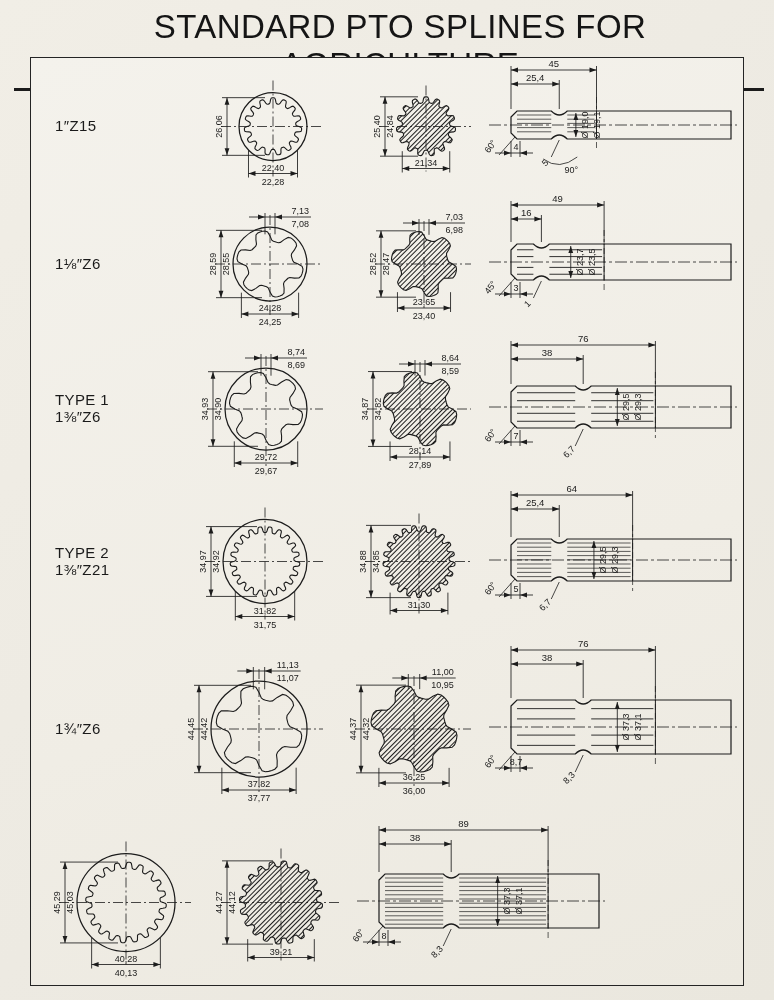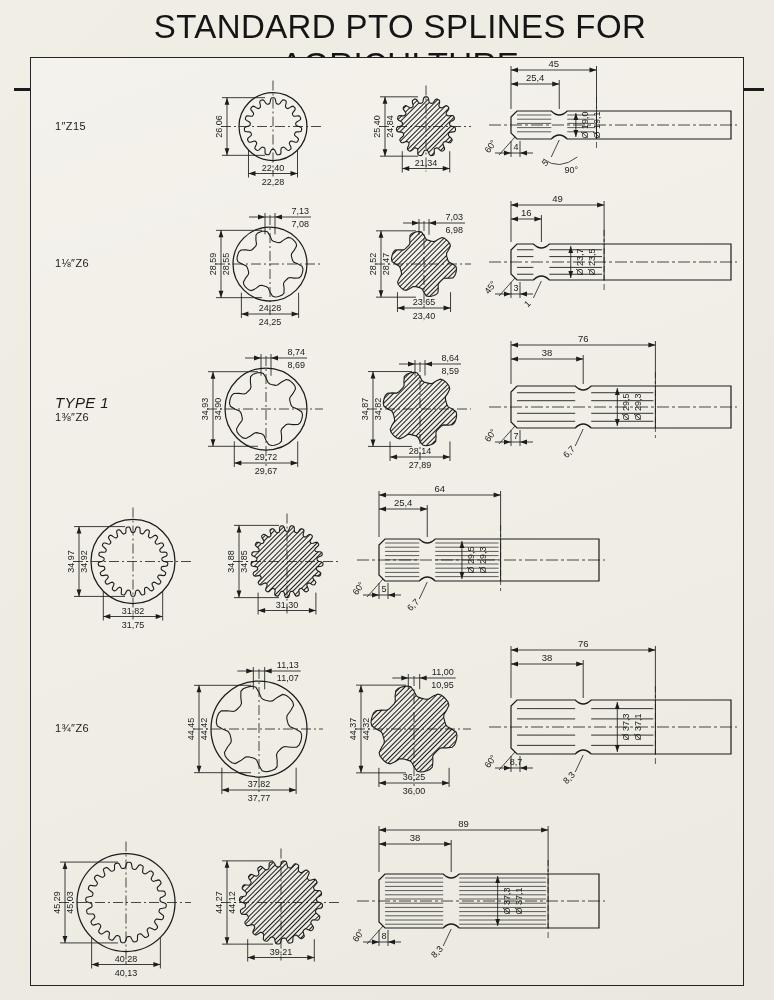--- a/index.html
+++ b/index.html
@@ -3,22 +3,22 @@
 <meta charset="utf-8">
 <style>
   html,body{margin:0;padding:0;background:#d8d5cd;font-family:"Liberation Sans",sans-serif;}
   .page{position:relative;width:774px;height:1000px;background:linear-gradient(135deg,#f1eee6 0%,#edeae2 55%,#eae7de 100%);overflow:hidden;}
   .titlebar{position:absolute;top:8px;left:14px;right:10px;}
   .title-text{display:block;font-size:33px;font-weight:normal;color:#151515;letter-spacing:.4px;padding-left:22px;font-family:"Liberation Sans",sans-serif;text-align:center;}
   .title-rule{margin-top:4px;height:3px;background:#1b1b1b;}
   .frame{position:absolute;top:57px;left:30px;width:714px;height:929px;border:1.6px solid #242424;background:linear-gradient(160deg,#f4f2ec 0%,#f0ede5 60%,#ece9e0 100%);box-sizing:border-box;}
   .row{display:flex;align-items:center;}
   .row-label{width:116px;padding-left:24px;color:#1a1a1a;}
-  .type-line{font-size:15px;letter-spacing:.4px;font-style:italic;}
-  .size-line{font-size:11px;letter-spacing:.4px;}
+  .type-line{font-size:15px;letter-spacing:.4px;}
+  .size-line{font-size:15px;letter-spacing:.4px;}
   .svg-holder{flex:0 0 auto;}
   svg text{font-family:"Liberation Sans",sans-serif;}
 </style>
 </head>
 <body>
 
 <div class="page">
   <div class="titlebar">
     <span class="title-text">STANDARD PTO SPLINES FOR AGRICULTURE</span>
     <div class="title-rule"></div>
@@ -316,20 +316,24 @@
             <text x="90.2" y="121" font-size="9" fill="#1c1c1c" text-anchor="middle" transform="rotate(-45 90.2 121)">6,7</text>
             <line x1="30" y1="97" x2="30" y2="113" stroke="#1c1c1c" stroke-width="0.85"></line>
             <line x1="39" y1="97" x2="39" y2="113" stroke="#1c1c1c" stroke-width="0.85"></line>
             <line x1="14" y1="109" x2="52" y2="109" stroke="#1c1c1c" stroke-width="0.85"></line>
             <path d="M30,109 l-7,-2.4 l0,4.8 Z" fill="#1c1c1c"></path>
             <path d="M39,109 l7,-2.4 l0,4.8 Z" fill="#1c1c1c"></path>
             <text x="35" y="106" font-size="9" fill="#1c1c1c" text-anchor="middle">7</text>
           </svg></div>
       </div>
       <div class="row" style="height: 155px;">
+        <div class="row-label">
+          <div class="type-line">TYPE 2</div>
+          <div class="size-line">1⅜″Z21</div>
+        </div>
         <div class="svg-holder"><svg width="170" height="151">
             <line x1="42" y1="78.5" x2="160" y2="78.5" stroke="#1c1c1c" stroke-width="0.8" stroke-dasharray="10 3 2 3"></line>
             <line x1="102" y1="24.5" x2="102" y2="136.5" stroke="#1c1c1c" stroke-width="0.8" stroke-dasharray="10 3 2 3"></line>
             <circle cx="102" cy="78.5" r="42" fill="none" stroke="#1c1c1c" stroke-width="1.25"></circle>
             <path d="M102.0,49.5L102.6,49.5L103.3,49.2L104.0,48.0L104.8,45.3L105.7,44.1L106.5,44.0L107.2,44.0L107.9,44.2L108.6,44.6L109.1,46.0L109.1,48.8L109.4,50.2L110.0,50.6L110.5,50.8L111.1,50.9L111.8,50.9L112.9,49.9L114.5,47.7L115.6,46.8L116.4,46.8L117.1,47.1L117.8,47.5L118.3,48.0L118.3,49.5L117.6,52.2L117.4,53.6L117.8,54.2L118.3,54.5L118.9,54.9L119.5,55.0L120.8,54.4L123.0,52.7L124.4,52.2L125.1,52.5L125.7,53.0L126.2,53.5L126.6,54.2L126.2,55.6L124.6,58.0L124.1,59.3L124.3,59.9L124.7,60.4L125.1,60.9L125.7,61.2L127.1,61.0L129.7,60.0L131.2,60.0L131.8,60.5L132.2,61.1L132.5,61.7L132.6,62.5L131.8,63.7L129.7,65.5L128.8,66.6L128.8,67.3L129.0,67.9L129.2,68.5L129.7,69.0L131.1,69.2L133.9,69.0L135.3,69.4L135.8,70.0L136.0,70.7L136.1,71.5L136.0,72.3L134.9,73.2L132.3,74.3L131.1,75.1L130.9,75.7L130.9,76.3L131.0,76.9L131.3,77.6L132.6,78.2L135.3,78.9L136.5,79.6L136.8,80.4L136.7,81.1L136.6,81.8L136.3,82.6L135.0,83.1L132.2,83.4L130.8,83.8L130.4,84.4L130.3,85.0L130.2,85.6L130.2,86.2L131.3,87.2L133.7,88.6L134.7,89.7L134.7,90.5L134.4,91.2L134.1,91.9L133.6,92.5L132.1,92.6L129.4,92.1L128.0,92.0L127.4,92.5L127.1,93.0L126.8,93.5L126.7,94.2L127.4,95.4L129.3,97.5L129.9,98.9L129.7,99.6L129.2,100.2L128.7,100.8L128.1,101.2L126.6,100.9L124.2,99.5L122.8,99.1L122.2,99.4L121.7,99.8L121.3,100.2L121.0,100.8L121.3,102.2L122.5,104.7L122.7,106.2L122.2,106.8L121.6,107.3L121.0,107.7L120.2,107.9L118.9,107.1L117.0,105.1L115.8,104.3L115.2,104.4L114.6,104.6L114.0,104.9L113.6,105.4L113.5,106.8L113.8,109.6L113.6,111.1L113.0,111.5L112.3,111.8L111.5,112.0L110.8,111.9L109.8,110.9L108.5,108.4L107.6,107.2L106.9,107.1L106.3,107.2L105.7,107.3L105.1,107.6L104.6,108.9L104.1,111.7L103.5,113.0L102.7,113.3L102.0,113.3L101.3,113.3L100.5,113.0L99.9,111.7L99.4,108.9L98.9,107.6L98.3,107.3L97.7,107.2L97.1,107.1L96.4,107.2L95.5,108.4L94.2,110.9L93.2,111.9L92.5,112.0L91.7,111.8L91.0,111.5L90.4,111.1L90.2,109.6L90.5,106.8L90.4,105.4L90.0,104.9L89.4,104.6L88.8,104.4L88.2,104.3L87.0,105.1L85.1,107.1L83.8,107.9L83.0,107.7L82.4,107.3L81.8,106.8L81.3,106.2L81.5,104.7L82.7,102.2L83.0,100.8L82.7,100.2L82.3,99.8L81.8,99.4L81.2,99.1L79.8,99.5L77.4,100.9L75.9,101.2L75.3,100.8L74.8,100.2L74.3,99.6L74.1,98.9L74.7,97.5L76.6,95.4L77.3,94.2L77.2,93.5L76.9,93.0L76.6,92.5L76.0,92.0L74.6,92.1L71.9,92.6L70.4,92.5L69.9,91.9L69.6,91.2L69.3,90.5L69.3,89.7L70.3,88.6L72.7,87.2L73.8,86.2L73.8,85.6L73.7,85.0L73.6,84.4L73.2,83.8L71.8,83.4L69.0,83.1L67.7,82.6L67.4,81.8L67.3,81.1L67.2,80.4L67.5,79.6L68.7,78.9L71.4,78.2L72.7,77.6L73.0,76.9L73.1,76.3L73.1,75.7L72.9,75.1L71.7,74.3L69.1,73.2L68.0,72.3L67.9,71.5L68.0,70.7L68.2,70.0L68.7,69.4L70.1,69.0L72.9,69.2L74.3,69.0L74.8,68.5L75.0,67.9L75.2,67.3L75.2,66.6L74.3,65.5L72.2,63.7L71.4,62.5L71.5,61.7L71.8,61.1L72.2,60.5L72.8,60.0L74.3,60.0L76.9,61.0L78.3,61.2L78.9,60.9L79.3,60.4L79.7,59.9L79.9,59.3L79.4,58.0L77.8,55.6L77.4,54.2L77.8,53.5L78.3,53.0L78.9,52.5L79.6,52.2L81.0,52.7L83.2,54.4L84.5,55.0L85.1,54.9L85.7,54.5L86.2,54.2L86.6,53.6L86.4,52.2L85.7,49.5L85.7,48.0L86.2,47.5L86.9,47.1L87.6,46.8L88.4,46.8L89.5,47.7L91.1,49.9L92.2,50.9L92.9,50.9L93.5,50.8L94.0,50.6L94.6,50.2L94.9,48.8L94.9,46.0L95.4,44.6L96.1,44.2L96.8,44.0L97.5,44.0L98.3,44.1L99.2,45.3L100.0,48.0L100.7,49.2L101.4,49.5L102.0,49.5Z" fill="none" stroke="#1c1c1c" stroke-width="1.1"></path>
             <line x1="43" y1="43.58" x2="94" y2="43.58" stroke="#1c1c1c" stroke-width="0.85"></line>
             <line x1="43" y1="113.42" x2="94" y2="113.42" stroke="#1c1c1c" stroke-width="0.85"></line>
             <line x1="48" y1="43.58" x2="48" y2="113.42" stroke="#1c1c1c" stroke-width="0.85"></line>
             <path d="M48,43.58 l-2.4,7 l4.8,0 Z" fill="#1c1c1c"></path>
             <path d="M48,113.42 l-2.4,-7 l4.8,0 Z" fill="#1c1c1c"></path>

